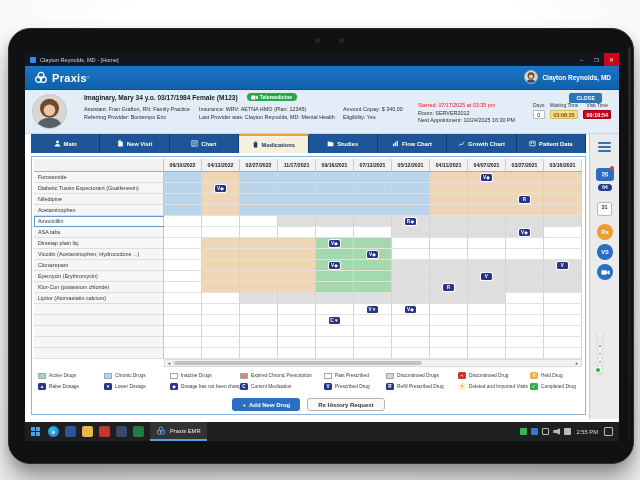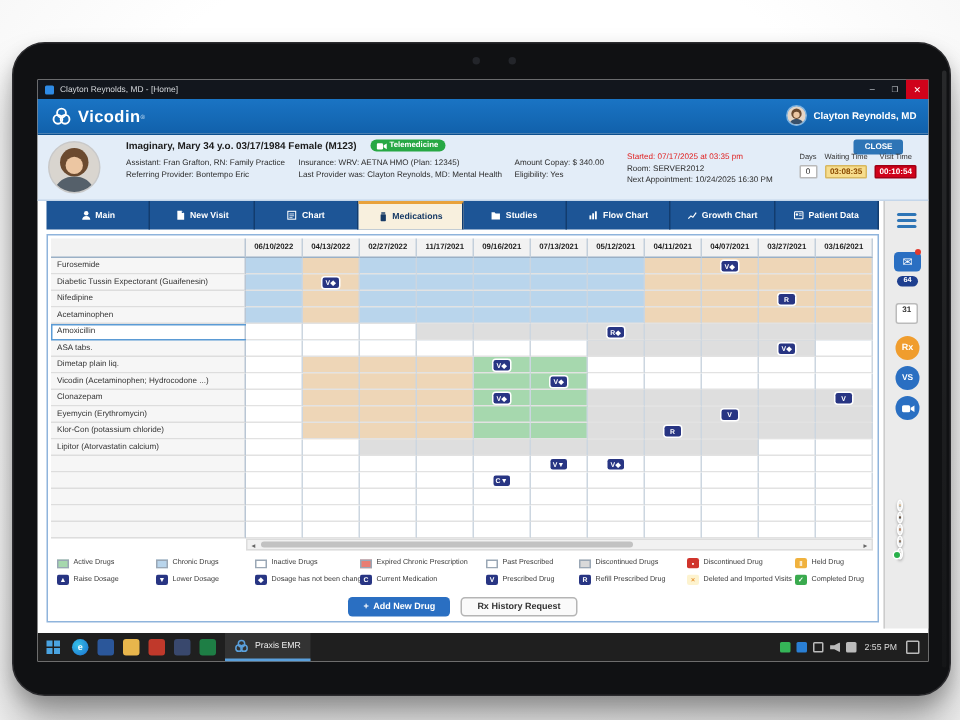--- a/index.html
+++ b/index.html
@@ -178,21 +178,21 @@
       <div class="appheader">
         <span class="logo-ico">
           <svg viewBox="0 0 10 10">
               <g fill="none" stroke="#ffffff" stroke-width="0.9">
             <circle cx="5" cy="3.1" r="2.1"></circle>
                 <circle cx="3.3" cy="6.1" r="2.1"></circle>
                 <circle cx="6.7" cy="6.1" r="2.1"></circle>
           </g>
             </svg>
         </span>
-        <span class="logo-text">Vicodin</span>
+        <span class="logo-text">Praxis</span>
         <span class="logo-mark">®</span>
         <span class="hdr-right">
           <span class="hdr-avatar" id="hdr-avatar"><svg viewBox="0 0 16 16">
                 <circle cx="8" cy="8" r="8" fill="#e6d6c6"></circle>
                 <circle cx="8" cy="6.4" r="4.6" fill="#6b4a2f"></circle>
                 <circle cx="8" cy="7.4" r="2.8" fill="#ecc6a2"></circle>
                 <path d="M1.5 16c.8-3.6 3.6-5 6.5-5s5.7 1.4 6.5 5z" fill="#38506a"></path>
               </svg></span>
           <span class="hdr-user">Clayton Reynolds, MD</span>
         </span>

